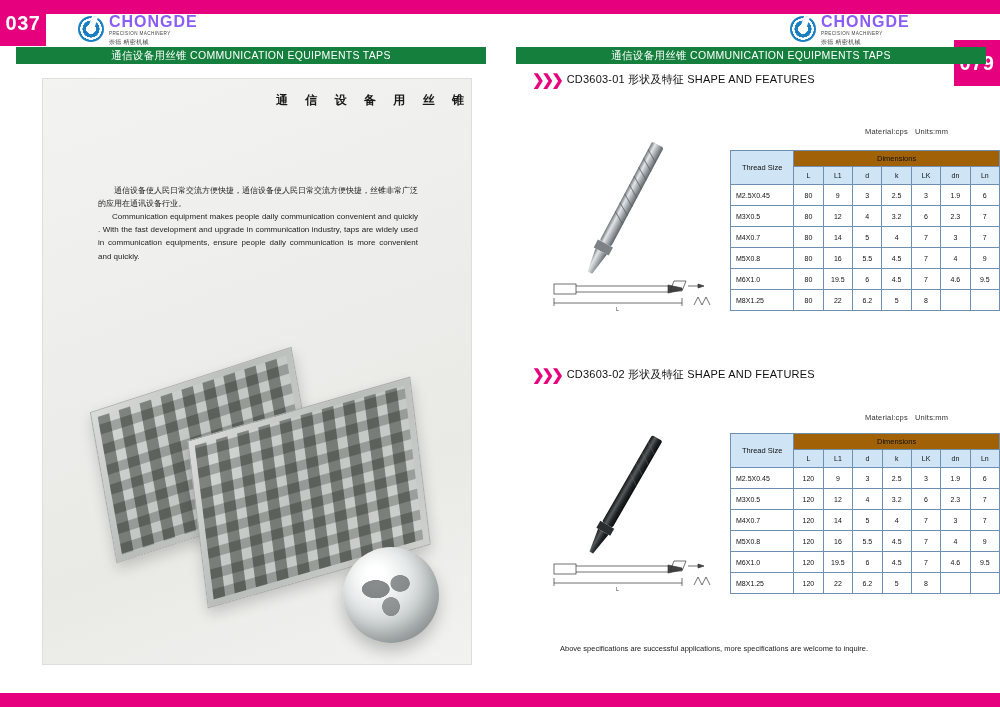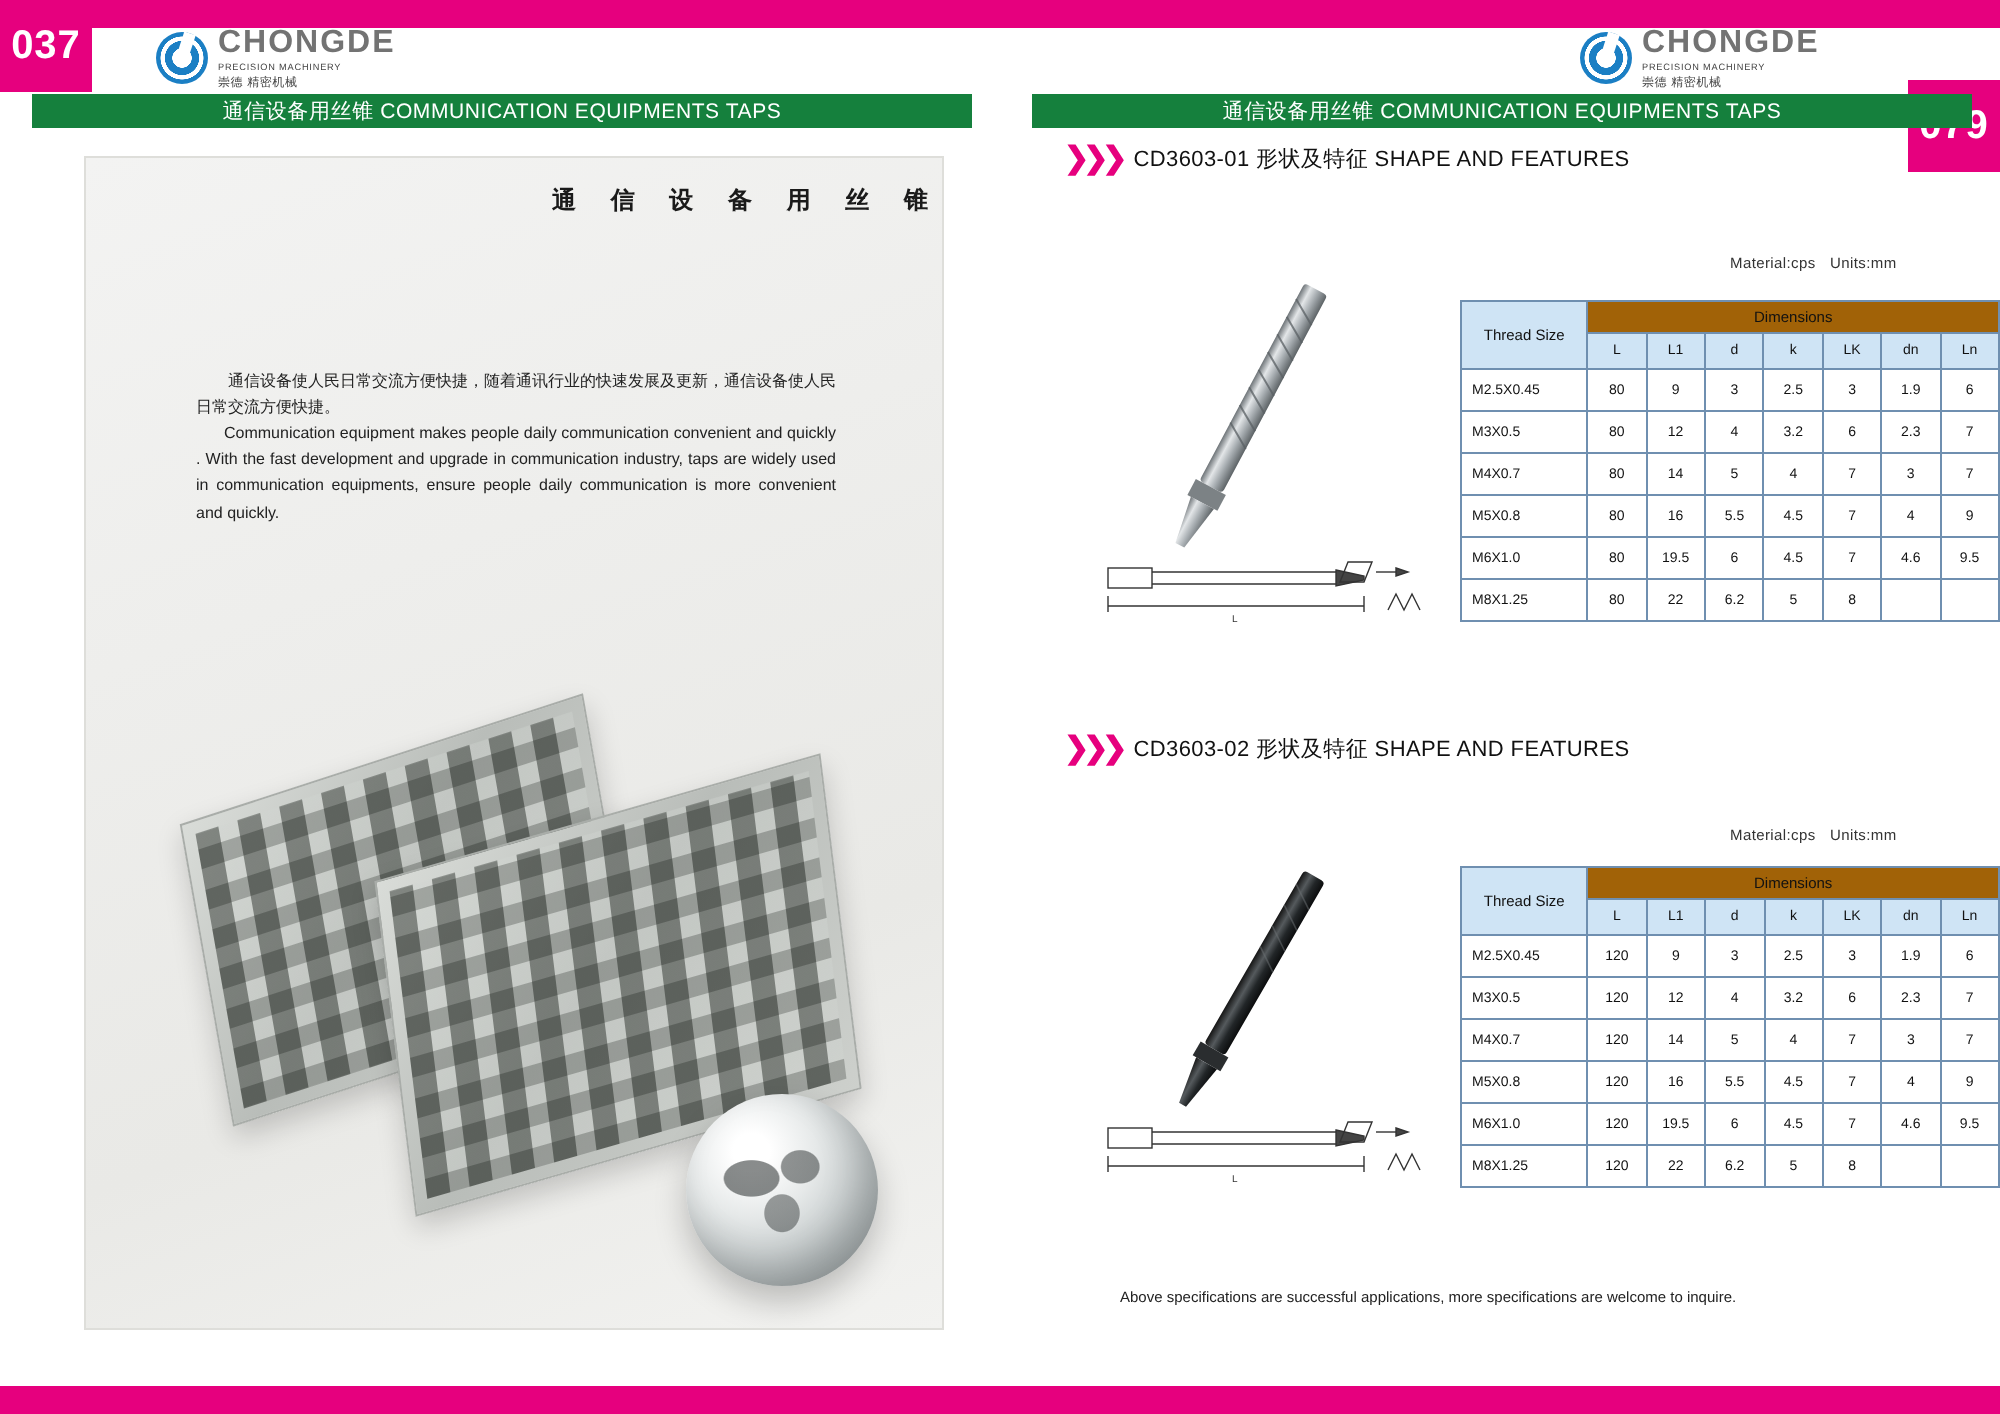--- a/index.html
+++ b/index.html
@@ -95,21 +95,21 @@
     width: 6px; height: 13px;
     background: #ffffff;
     transform: rotate(18deg);
     transform-origin: 50% 100%;
   }
   .logo-text { line-height: 1; }
   .logo-name {
     font-size: 16px;
     font-weight: bold;
     letter-spacing: 1px;
-    color: #737373;
+    color: #8b5cf6;
     font-family: "Liberation Sans", sans-serif;
   }
   .logo-sub {
     font-size: 4.6px;
     color: #444;
     letter-spacing: 0.4px;
     margin-top: 2px;
   }
   .logo-cn {
     font-size: 6px;
@@ -336,21 +336,21 @@
       <div class="logo-sub">PRECISION MACHINERY</div>
       <div class="logo-cn">崇德 精密机械</div>
     </span>
   </div>
 
   <div class="section-bar left">通信设备用丝锥  COMMUNICATION EQUIPMENTS TAPS</div>
   <div class="section-bar right">通信设备用丝锥  COMMUNICATION EQUIPMENTS TAPS</div>
 
   <div class="left-panel">
     <div class="panel-title-cn">通 信 设 备 用 丝 锥</div>
-    <div class="panel-para cn" style="text-indent:16px;">通信设备使人民日常交流方便快捷，随着通讯行业的快速发展及更新，通信设备使人民日常交流方便快捷。</div>
+    <div class="panel-para cn" style="text-indent:16px;">通信设备使人民日常交流方便快捷，通信设备使人民日常交流方便快捷，丝锥非常广泛的应用在通讯设备行业。</div>
     <div class="panel-para en" style="text-indent:14px;">Communication equipment makes people daily communication convenient and quickly . With the fast development and upgrade in communication industry, taps are widely used in communication equipments, ensure people daily communication is more convenient and quickly.</div>
 
     <div class="tray tray1">
         <span class="cells"></span>
       </div>
     <div class="tray tray2">
         <span class="cells"></span>
       </div>
     <div class="globe"></div>
 

